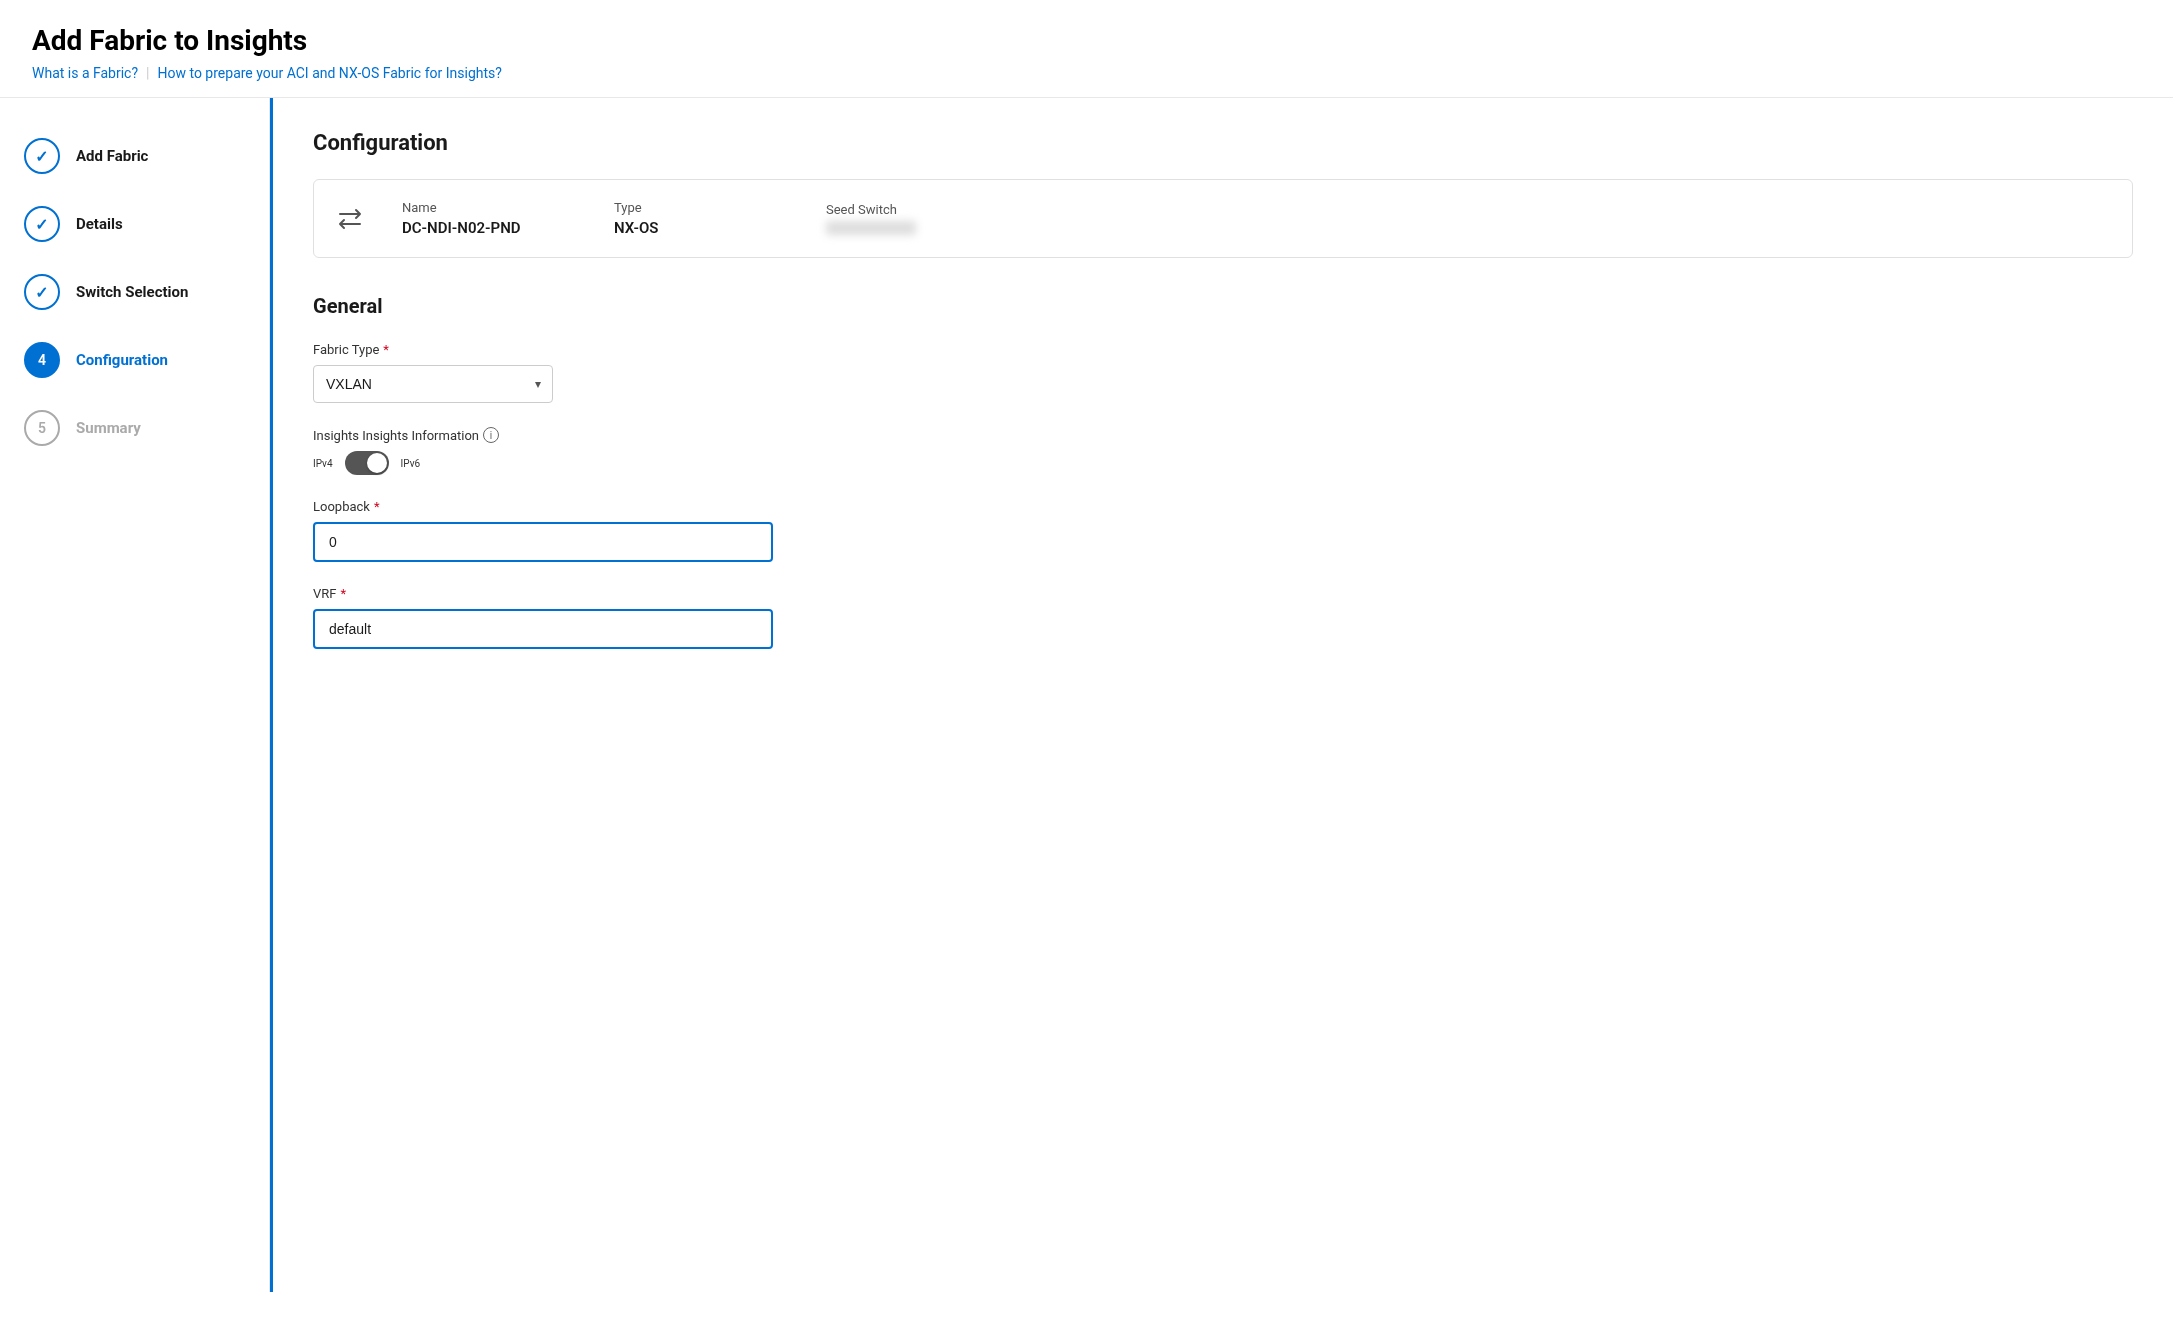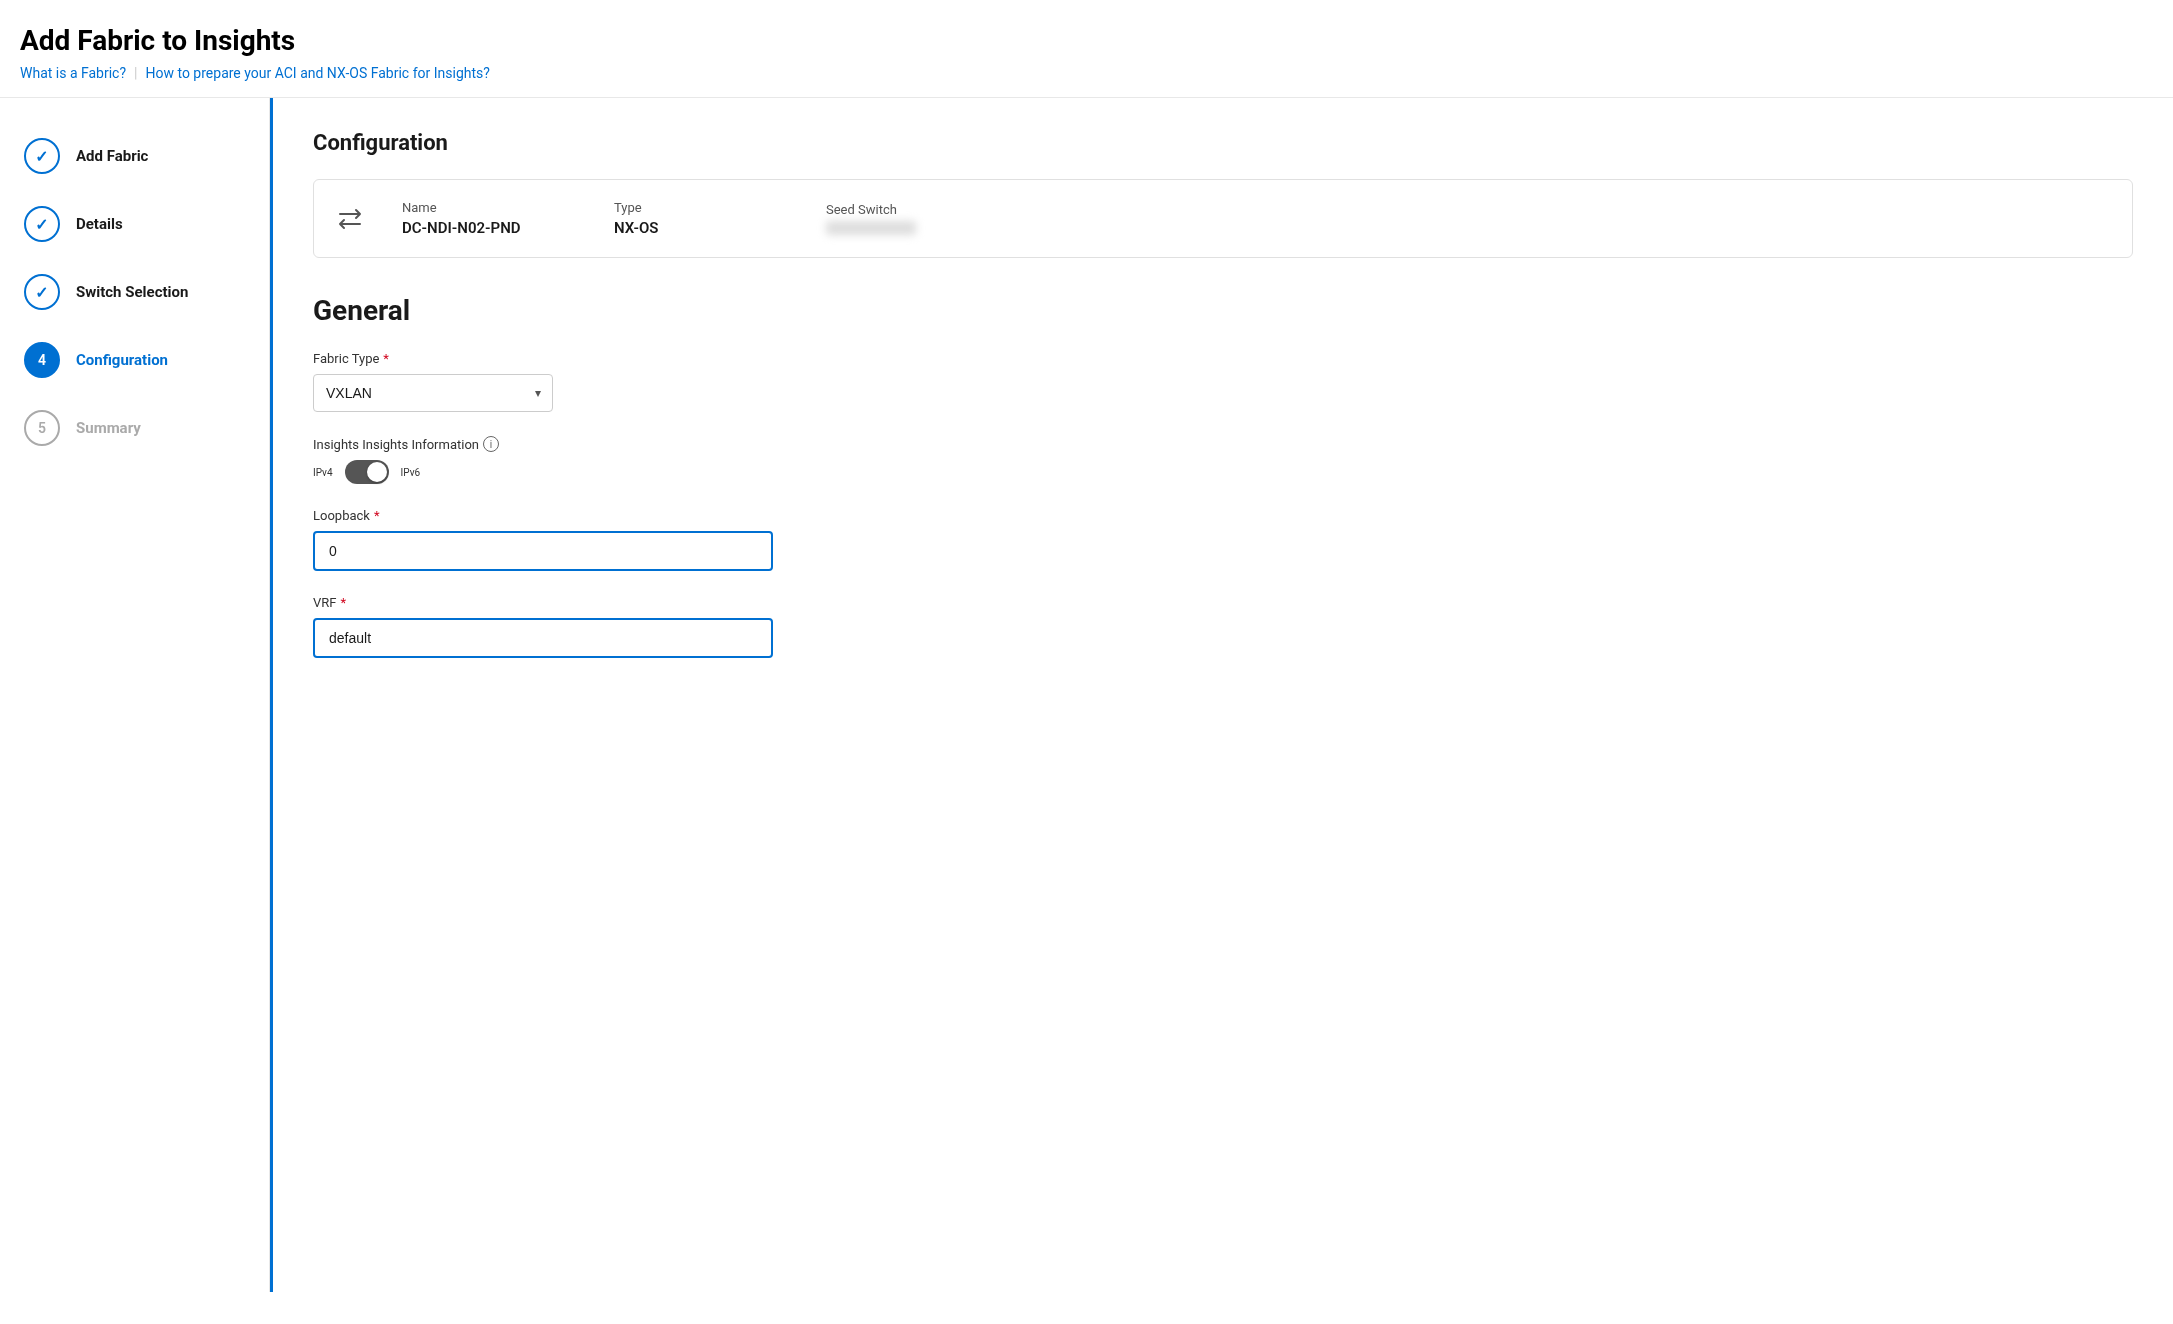--- a/index.html
+++ b/index.html
@@ -7,21 +7,21 @@
       font-family: -apple-system, BlinkMacSystemFont, 'Segoe UI', Roboto, sans-serif;
       background: #f5f5f5;
       color: #1a1a1a;
       font-size: 14px;
     }
     .page-wrapper {
       background: #fff;
       min-height: 100vh;
     }
     .header {
-      padding: 24px 32px 16px 20px;
+      padding: 24px 32px 16px 32px;
       background: #fff;
       border-bottom: 1px solid #e8e8e8;
     }
     .header-title {
       font-size: 28px;
       font-weight: 700;
       color: #000;
       margin-bottom: 8px;
     }
     .header-subtitle {
@@ -148,21 +148,21 @@
       width: 90px;
       height: 14px;
       background: #ddd;
       border-radius: 3px;
       filter: blur(4px);
     }
     .general-section {
       margin-top: 8px;
     }
     .general-title {
-      font-size: 28px;
+      font-size: 20px;
       font-weight: 700;
       margin-bottom: 24px;
       color: #1a1a1a;
     }
     .form-group {
       margin-bottom: 24px;
     }
     .form-label {
       font-size: 13px;
       color: #333;

